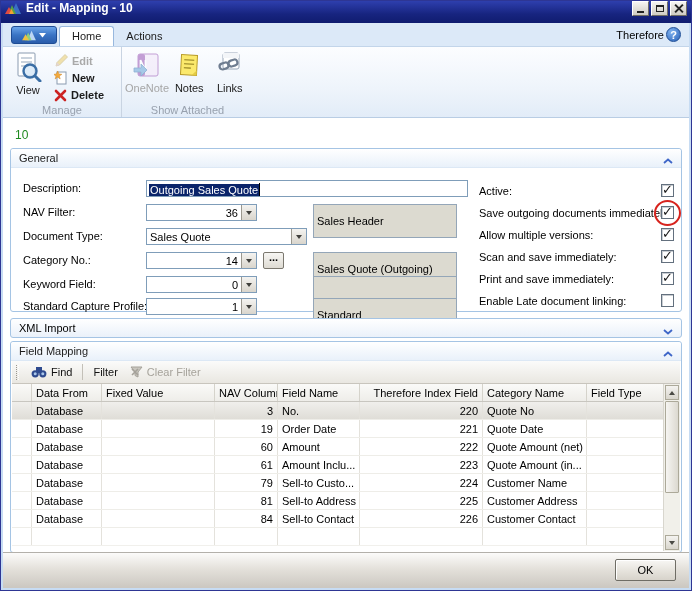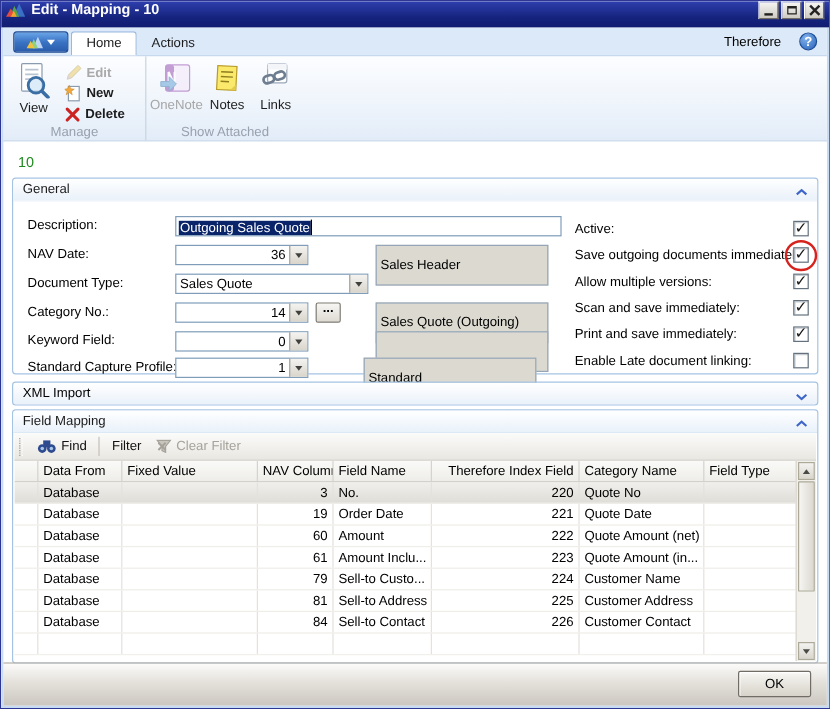--- a/index.html
+++ b/index.html
@@ -19,21 +19,21 @@
 .glyph-close::after{transform:rotate(-45deg)}
 
 
 .bodyframe{position:absolute;top:22px;left:0;right:0;bottom:0;border:2px solid #c7dcf3;border-top:none;display:flex;flex-direction:column;background:#fff}
 
 
 .tabstrip{height:24px;background:#dcE9f8;display:flex;align-items:flex-end;position:relative;border-bottom:1px solid #c3d5ea}
 .appbtn{position:absolute;left:8px;top:3px;width:46px;height:18px;border:1px solid #1e4c94;border-radius:3px;background:linear-gradient(180deg,#6aa4e8 0%,#3a74c4 50%,#2a5cab 100%);display:flex;align-items:center;justify-content:center;gap:3px}
 .tab{padding:3px 12px 4px;margin-bottom:0;color:#1c1c1c;cursor:default}
 .tab.active{background:#fff;border:1px solid #98b8de;border-bottom:none;border-radius:3px 3px 0 0;margin-left:56px}
-.brandbox{position:absolute;right:8px;top:4px;display:flex;align-items:center;gap:15px}
+.brandbox{position:absolute;right:8px;top:4px;display:flex;align-items:center;gap:2px}
 .helpicon{width:15px;height:15px;border-radius:50%;background:radial-gradient(circle at 35% 30%,#7fb2ef,#2a62b8);color:#fff;font-weight:bold;font-size:11px;display:flex;align-items:center;justify-content:center;border:1px solid #1d4d96}
 
 
 .ribbon{height:71px;background:linear-gradient(180deg,#fcfdff 0%,#eef4fb 60%,#e2ecf8 100%);border-bottom:1px solid #b9cde4;display:flex;position:relative}
 .rgroup{position:relative;height:100%;padding:3px 4px 14px;display:flex;gap:2px}
 .rgroup+.rgroup{border-left:1px solid #c9d4e2}
 .grouplabel{position:absolute;left:0;right:0;bottom:1px;text-align:center;color:#98a1ae;font-size:11px}
 .bigbtn{width:42px;display:flex;flex-direction:column;align-items:center;justify-content:flex-start;padding-top:2px;gap:2px;border-radius:3px}
 .bigbtn .blabel{font-size:11px;color:#1c1c1c}
 .bigbtn.disabled .blabel{color:#a6a6a6}
@@ -268,21 +268,21 @@
 
         <div class="frow" style="top:31px;left:0;right:0">
           <span class="flabel">Description:</span>
           <div class="textbox" style="left:135px;width:322px">
             <span class="seltext">Outgoing Sales Quote</span>
             <span class="caret"></span>
           </div>
         </div>
 
         <div class="frow" style="top:55px;left:0;right:0">
-          <span class="flabel">NAV Date:</span>
+          <span class="flabel">NAV Filter:</span>
           <div class="combo num" style="left:135px;width:111px">
             <span class="cval">36</span>
             <span class="dropbtn">
                 <span class="arrdn"></span>
               </span>
           </div>
           <div class="rofield" style="left:302px;width:144px">Sales Header</div>
         </div>
 
         <div class="frow" style="top:79px;left:0;right:0">
@@ -319,21 +319,21 @@
         </div>
 
         <div class="frow" style="top:149px;left:0;right:0">
           <span class="flabel">Standard Capture Profile:</span>
           <div class="combo num" style="left:135px;width:111px">
             <span class="cval">1</span>
             <span class="dropbtn">
                 <span class="arrdn"></span>
               </span>
           </div>
-          <div class="rofield" style="left:292px;width:144px">Standard</div>
+          <div class="rofield" style="left:302px;width:144px">Standard</div>
         </div>
 
         <div class="cbrow" style="top:35px;left:0;right:0">
           <span class="cblabel">Active:</span>
           <span class="checkbox checked"></span>
         </div>
         <div class="cbrow" style="top:57px;left:0;right:0">
           <span class="cblabel">Save outgoing documents immediately:</span>
           <span class="checkbox checked"></span>
           <span class="redring"></span>

